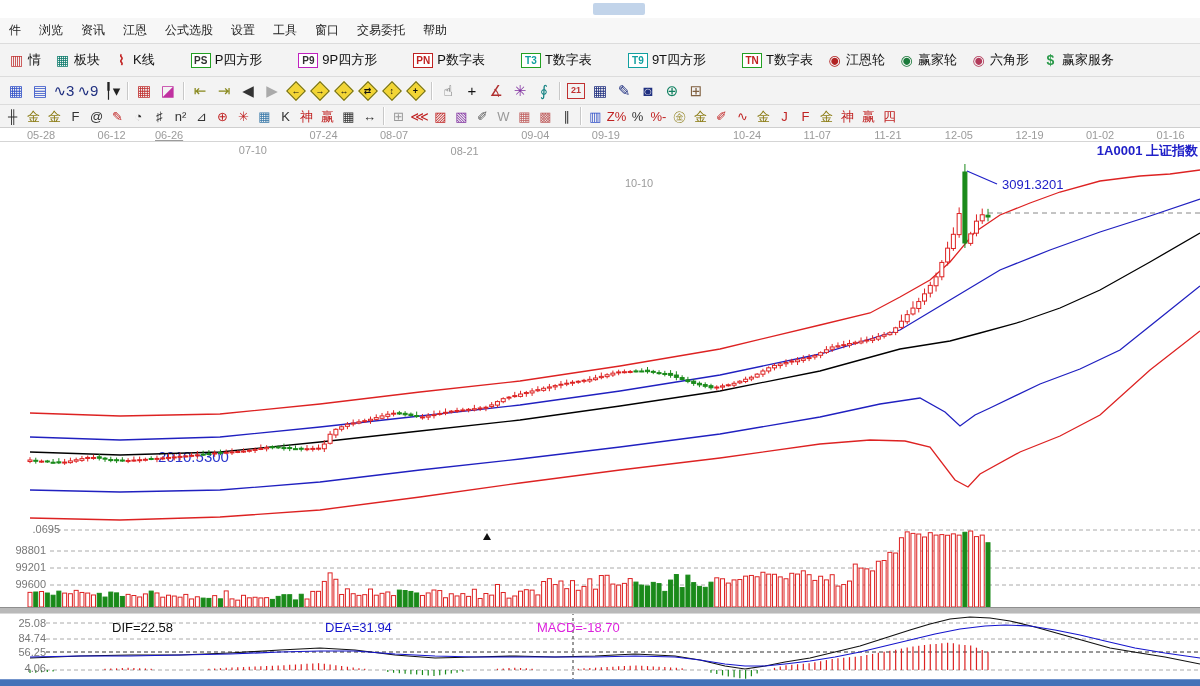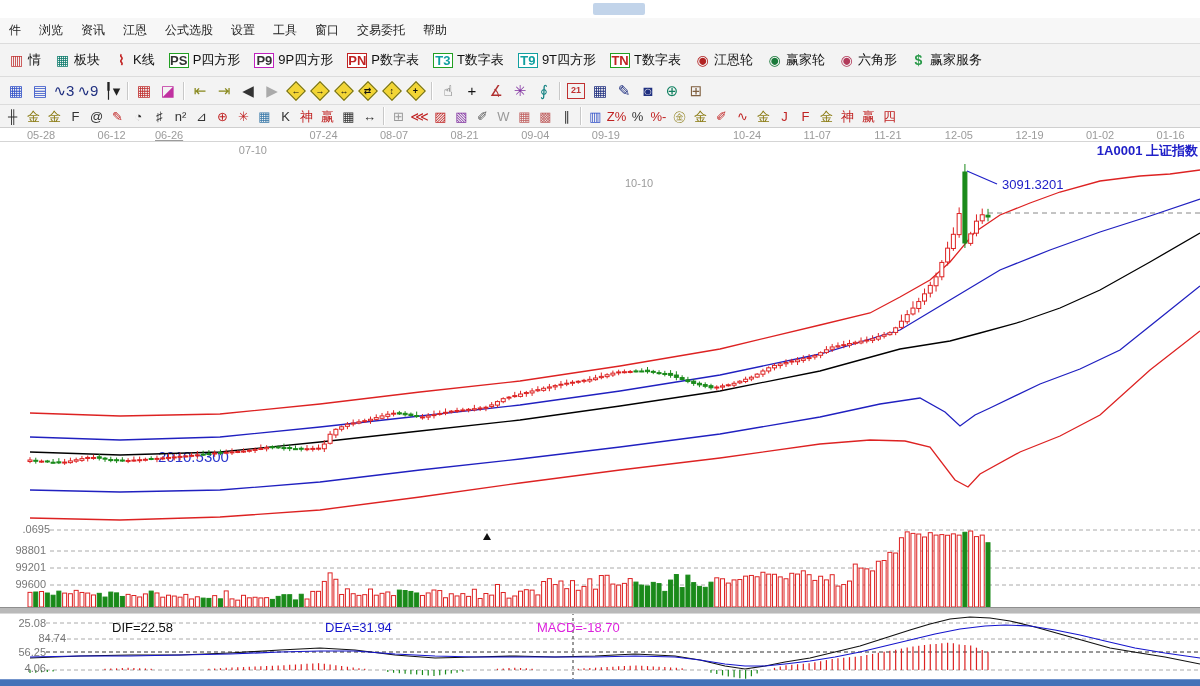--- a/index.html
+++ b/index.html
@@ -11,22 +11,22 @@
     border-bottom:1px solid #7f9fc0;display:flex;align-items:center;
     font-size:12px;color:#1b2430;white-space:nowrap;z-index:6;}
   .ghostbtn{left:593px;top:3px;width:52px;height:12px;background:#8fb0d8;opacity:.55;border-radius:2px;z-index:7;}
   .menubar{left:0;top:18px;width:1200px;height:25px;background:#f7f7f7;
     border-bottom:1px solid #dcdcdc;display:flex;align-items:center;
     font-size:12px;color:#222;z-index:6;}
   .menu-item{padding:4px 9px;cursor:default;}
   .tbA{left:0;top:44px;width:1200px;height:32px;background:#f3f3f3;border-bottom:1px solid #dcdcdc;
     display:flex;align-items:center;font-size:13px;color:#111;padding-left:2px;z-index:6;}
   .tbtn{display:flex;align-items:center;gap:4px;padding:2px 7px;white-space:nowrap;}
-  .badge{width:18px;height:13px;border:1px solid;font-size:13px;font-weight:bold;
-    display:flex;align-items:center;justify-content:center;background:#fff;}
+  .badge{width:18px;height:13px;border:1px solid;font-size:10px;font-weight:bold;
+    display:flex;align-items:center;justify-content:center;background:#fff;margin-left:22px;}
   .gly{font-size:14px;min-width:15px;text-align:center;line-height:1;}
   .tbB{left:0;top:77px;width:1200px;height:27px;background:#f3f3f3;border-bottom:1px solid #dcdcdc;
     display:flex;align-items:center;padding-left:4px;z-index:6;}
   .ibtn{width:24px;height:22px;display:flex;align-items:center;justify-content:center;
     font-size:15px;line-height:1;}
   .diamond{width:12px;height:12px;background:#f2d535;border:1px solid #6b6b20;transform:rotate(45deg);
     display:flex;align-items:center;justify-content:center;margin:0 5px;}
   .diamond>span{transform:rotate(-45deg);font-size:9px;font-weight:bold;color:#111;line-height:1;}
   .tbC{left:0;top:105px;width:1200px;height:22px;background:#f3f3f3;border-bottom:1px solid #cfcfcf;
     display:flex;align-items:center;padding-left:2px;z-index:6;}
@@ -217,21 +217,21 @@
   <div class="chartline" style="top:127px"></div>
   <div class="chartline" style="top:141px"></div>
 
   <div id="date-axis">
       <span class="datelab" style="left: 27px;">05-28</span>
       <span class="datelab" style="left: 97.6px;">06-12</span>
       <span class="datelab" style="left: 155px; text-decoration: underline;">06-26</span>
       <span class="datelab" style="left: 238.8px; margin-top: 15px;">07-10</span>
       <span class="datelab" style="left: 309.4px;">07-24</span>
       <span class="datelab" style="left: 380px;">08-07</span>
-      <span class="datelab" style="left: 450.6px;">08-21</span>
+      <span class="datelab" style="left: 450.6px; margin-top: 16px;">08-21</span>
       <span class="datelab" style="left: 521.2px;">09-04</span>
       <span class="datelab" style="left: 591.8px;">09-19</span>
       <span class="datelab" style="left: 625px; margin-top: 48px;">10-10</span>
       <span class="datelab" style="left: 733px;">10-24</span>
       <span class="datelab" style="left: 803.6px;">11-07</span>
       <span class="datelab" style="left: 874.2px;">11-21</span>
       <span class="datelab" style="left: 944.8px;">12-05</span>
       <span class="datelab" style="left: 1015.4px;">12-19</span>
       <span class="datelab" style="left: 1086px;">01-02</span>
       <span class="datelab" style="left: 1156.6px;">01-16</span>
@@ -891,33 +891,33 @@
       <polyline points="30,658 80,656 130,655 180,655 230,653 280,650 320,648 355,650 395,655 435,658 475,657 515,656 555,657 595,656 635,654 675,656 700,660 725,666 745,669 765,666 785,662 810,658 835,652 860,646 885,638 910,630 930,624 950,619 970,617 990,618 1010,621 1035,627 1060,634 1085,641 1110,648 1140,653 1165,657 1200,664" fill="none" stroke="#111111" stroke-width="1.2"></polyline>
       <polyline points="30,657 80,656 130,656 180,655 230,654 280,652 320,651 355,651 395,654 435,656 475,657 515,657 555,657 595,657 635,656 675,657 700,660 725,664 745,666 765,666 785,664 810,661 835,657 860,652 885,646 910,640 935,634 960,629 985,626 1005,625 1030,626 1055,630 1080,635 1105,641 1135,648 1165,653 1200,658" fill="none" stroke="#1515cc" stroke-width="1.2"></polyline>
       <line x1="573" y1="612" x2="573" y2="679" stroke="#333333" stroke-width="1" stroke-dasharray="3 3"></line>
       <polyline points="967,171 997,184" fill="none" stroke="#2020c8" stroke-width="1.2"></polyline>
       <path d="M483,540 L491,540 L487,533 Z" fill="#111111"></path>
     </svg>
 
   <div class="peaklab">3091.3201</div>
 
   <div id="vol-axis">
-      <div class="axlab" style="left: 4px; top: 523px;">.0695</div>
+      <div class="axlab" style="left: 14px; top: 523px;">.0695</div>
       <div class="axlab" style="left: 0px; top: 544px;">98801</div>
       <div class="axlab" style="left: 0px; top: 561px;">99201</div>
       <div class="axlab" style="left: 0px; top: 578px;">99600</div>
     </div>
 
   <div class="volsep"></div>
 
   <span class="macdhdr" style="left: 112px; color: rgb(17, 17, 17);">DIF=22.58</span>
   <span class="macdhdr" style="left: 325px; color: rgb(21, 21, 204);">DEA=31.94</span>
   <span class="macdhdr" style="left: 537px; color: rgb(221, 34, 221); text-align: center;">MACD=-18.70</span>
 
   <div id="macd-axis">
       <div class="axlab" style="left: 0px; top: 617px;">25.08</div>
-      <div class="axlab" style="left: 0px; top: 632px; margin-left: 20px;">84.74</div>
+      <div class="axlab" style="left: 0px; top: 632px;">84.74</div>
       <div class="axlab" style="left: 0px; top: 646px;">56.25</div>
       <div class="axlab" style="left: 0px; top: 662px;">4.06</div>
     </div>
 
   <div class="bottombar"></div>
 </div>
 
 </body></html>

